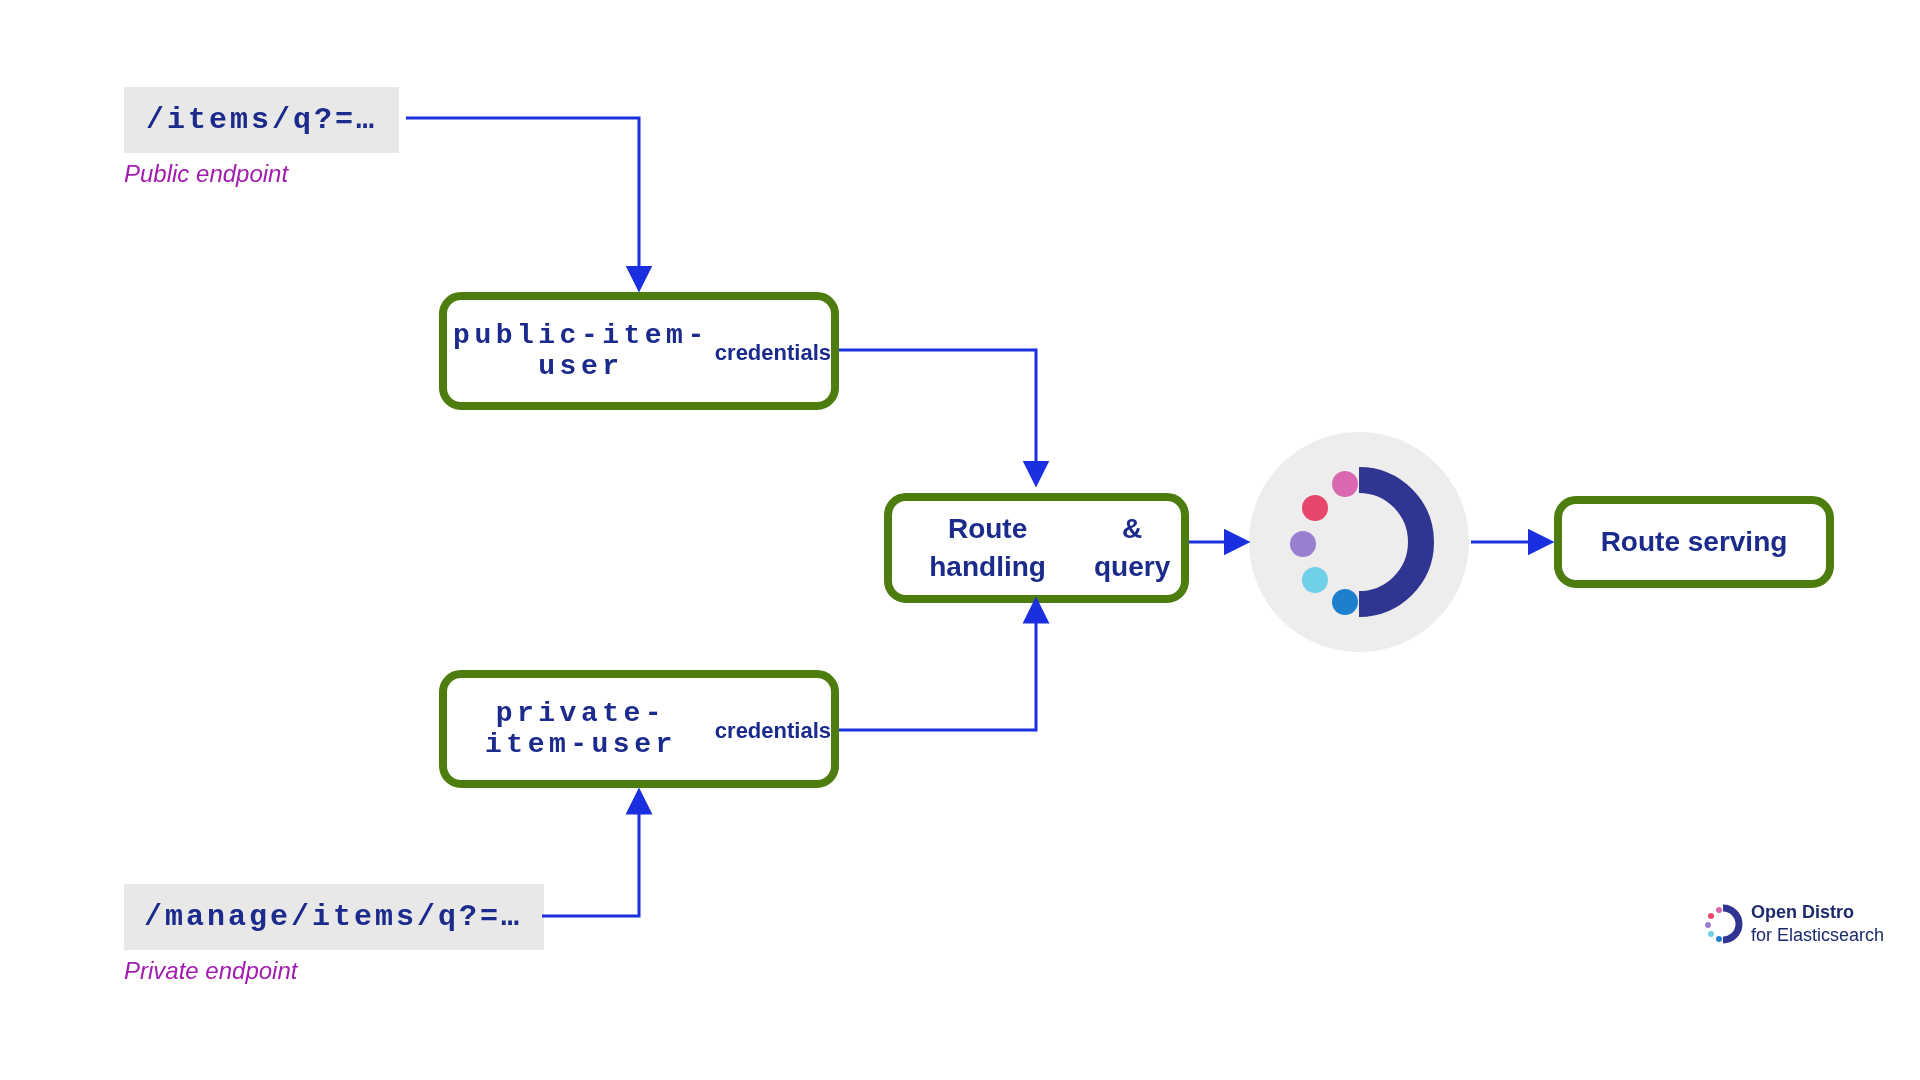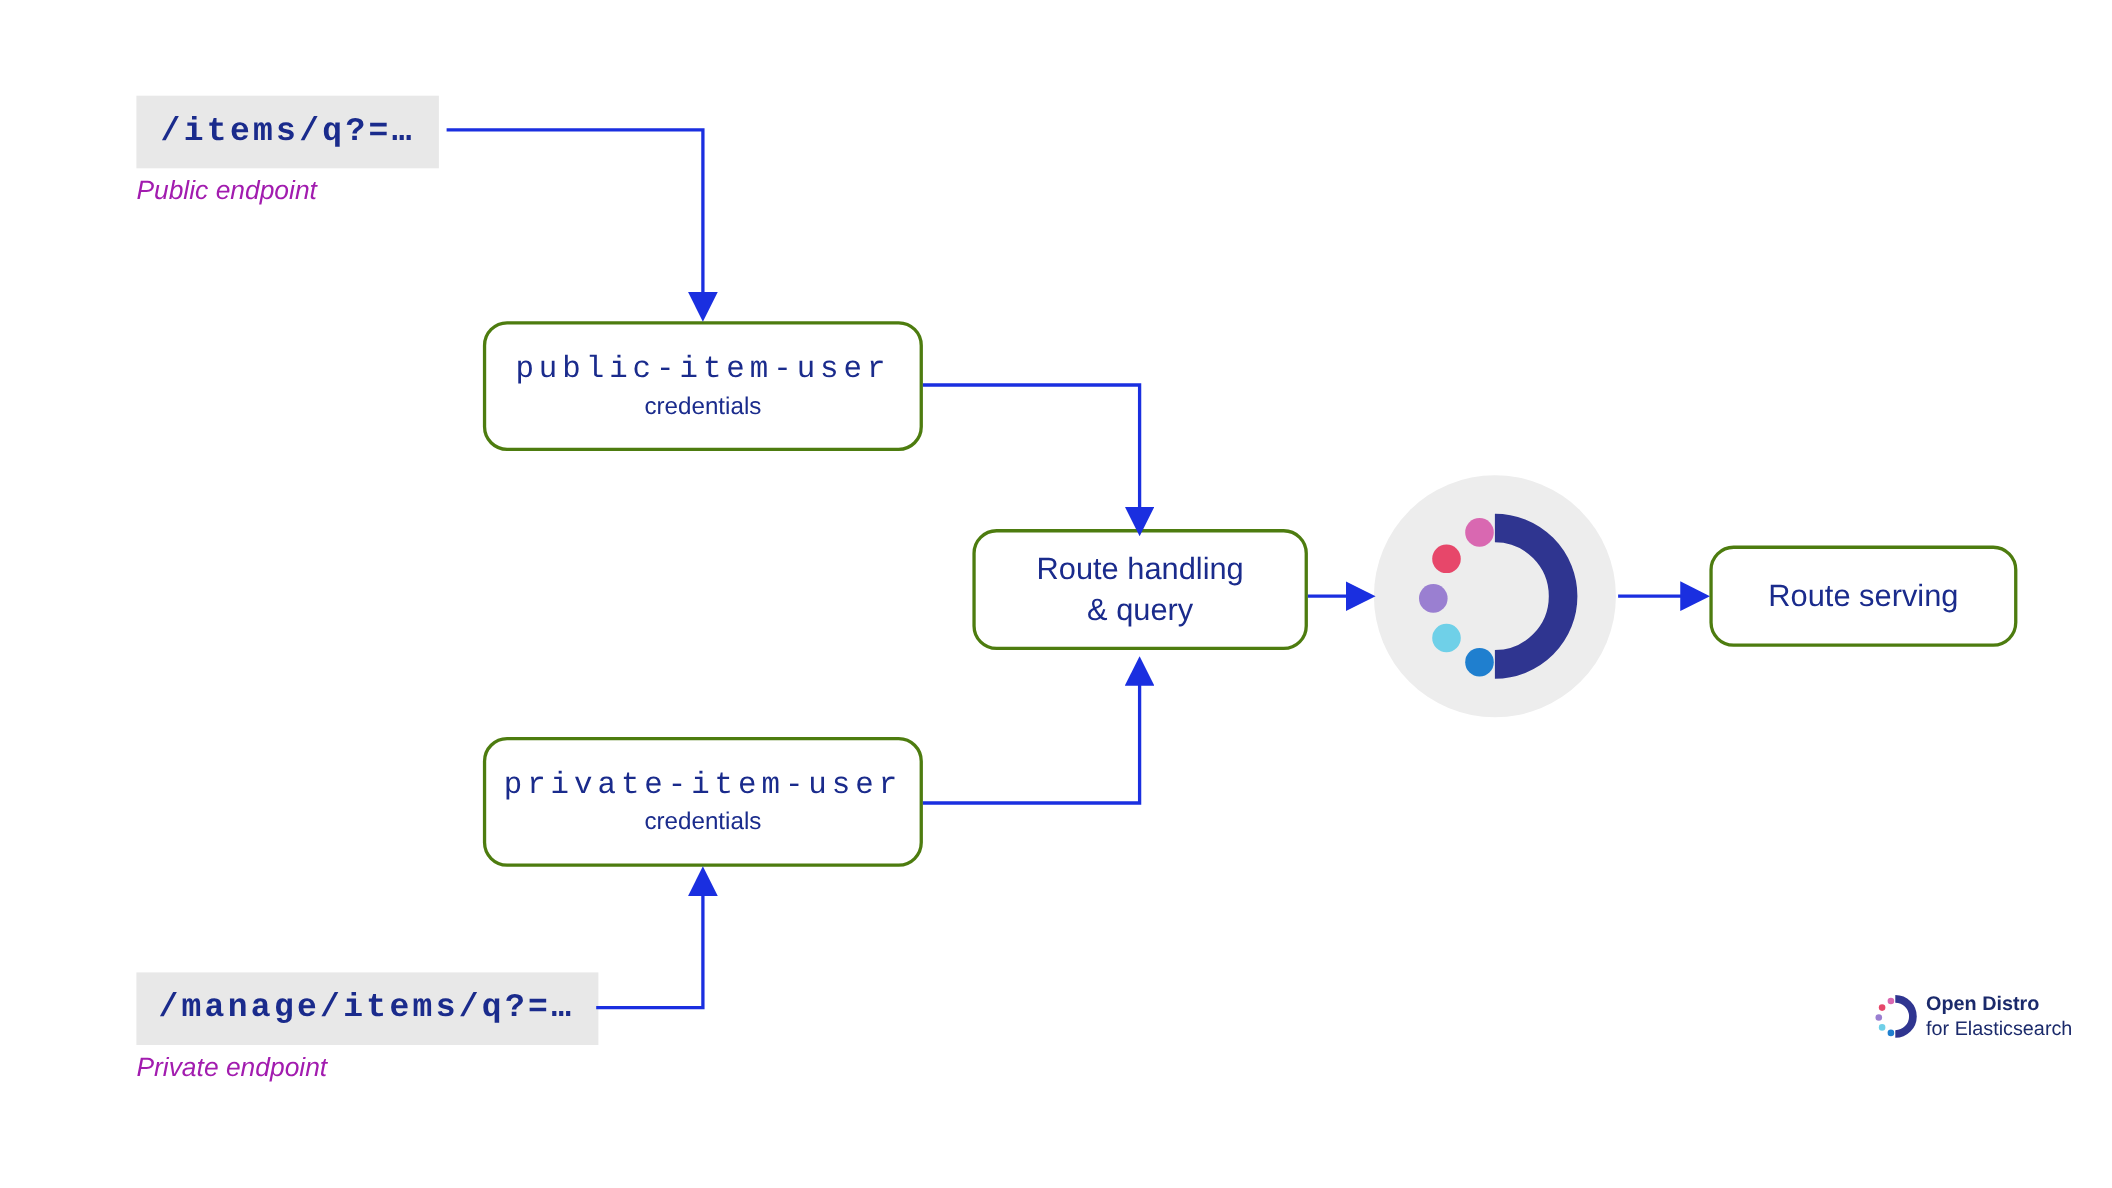--- a/index.html
+++ b/index.html
@@ -18,29 +18,30 @@
   }
   .endpoint-label {
     position: absolute;
     font-style: italic;
     color: #a21caf;
     font-size: 24px;
   }
 
   .node-box {
     position: absolute;
-    border: 3px solid #4d7c0f;
+    border: 8px solid #4d7c0f;
     border-radius: 22px;
     background: #fff;
     display: flex;
-    flex-direction: column;
+    flex-direction: row;
     align-items: center;
     justify-content: center;
     text-align: center;
     color: #1a2b8c;
+    font-weight: bold;
   }
   .node-mono {
     font-family: "Courier New", Courier, monospace;
     font-size: 28px;
     letter-spacing: 4.5px;
   }
   .node-sub {
     font-size: 22px;
     margin-top: 4px;
   }
@@ -97,21 +98,21 @@
   <div class="node-box" style="left:415px; top:292px; width:400px; height:118px;">
     <div class="node-mono">public-item-user</div>
     <div class="node-sub">credentials</div>
   </div>
 
   <div class="node-box" style="left:415px; top:670px; width:400px; height:118px;align-items:center;">
     <div class="node-mono">private-item-user</div>
     <div class="node-sub">credentials</div>
   </div>
 
-  <div class="node-box" style="left:860px; top:481px; width:305px; height:110px;">
+  <div class="node-box" style="left:860px; top:493px; width:305px; height:110px;">
     <div class="node-main">Route handling</div>
     <div class="node-main">&amp; query</div>
   </div>
 
   <div class="logo-circle" style="left:1225px; top:432px;">
     <svg width="160" height="160" viewBox="0 0 160 160">
 
       <path d="M 80 18 A 62 62 0 0 1 80 142" fill="none" stroke="#2f3590" stroke-width="26" stroke-linecap="butt"></path>
 
       <circle cx="66" cy="22" r="13" fill="#d968b1"></circle>

